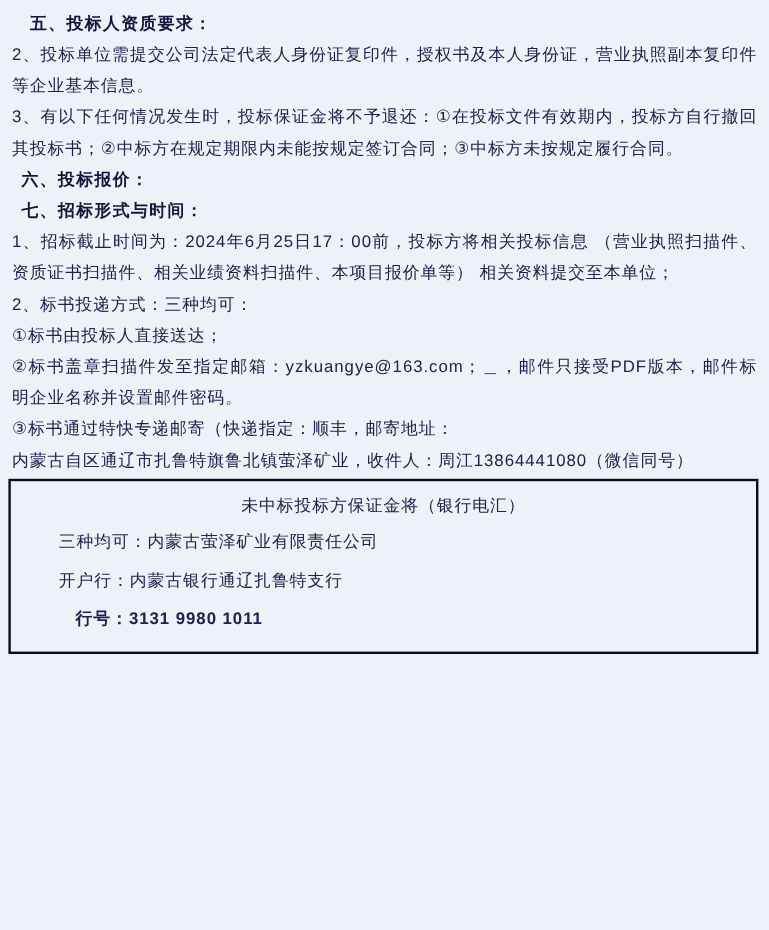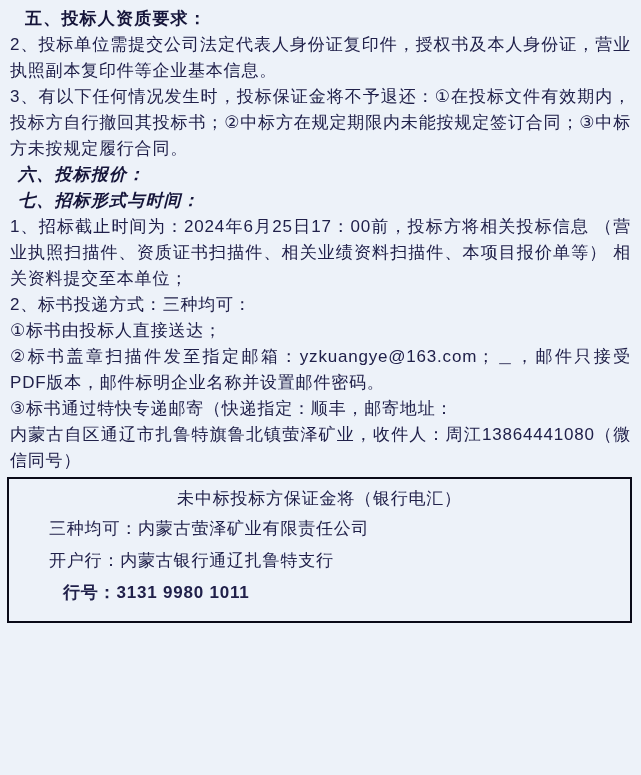--- a/index.html
+++ b/index.html
@@ -9,32 +9,32 @@
   body {
     width: 641px;
     height: 775px;
     background: #edf2f9;
     color: #20204a;
     font-family: "Liberation Sans", "DejaVu Sans", sans-serif;
     overflow: hidden;
   }
   .doc {
     padding: 6px 10px 0 10px;
-    font-size: 17px;
+    font-size: 14px;
     line-height: 26px;
     letter-spacing: 0.8px;
     text-align: justify;
   }
   .heading {
     font-weight: bold;
     color: #15153a;
     letter-spacing: 1.2px;
   }
   .heading.h5 { padding-left: 15px; }
-  .heading.h6, .heading.h7 { padding-left: 8px; font-style: italic; }
+  .heading.h6, .heading.h7 { padding-left: 8px; }
   p { margin: 0; }
   .indent-first { text-indent: 2em; }
   .deposit-box {
     margin: 3px 9px 0 7px;
     border: 2px solid #0a0a18;
     padding: 6px 8px 12px 8px;
     background: transparent;
   }
   .deposit-title {
     text-align: center;

